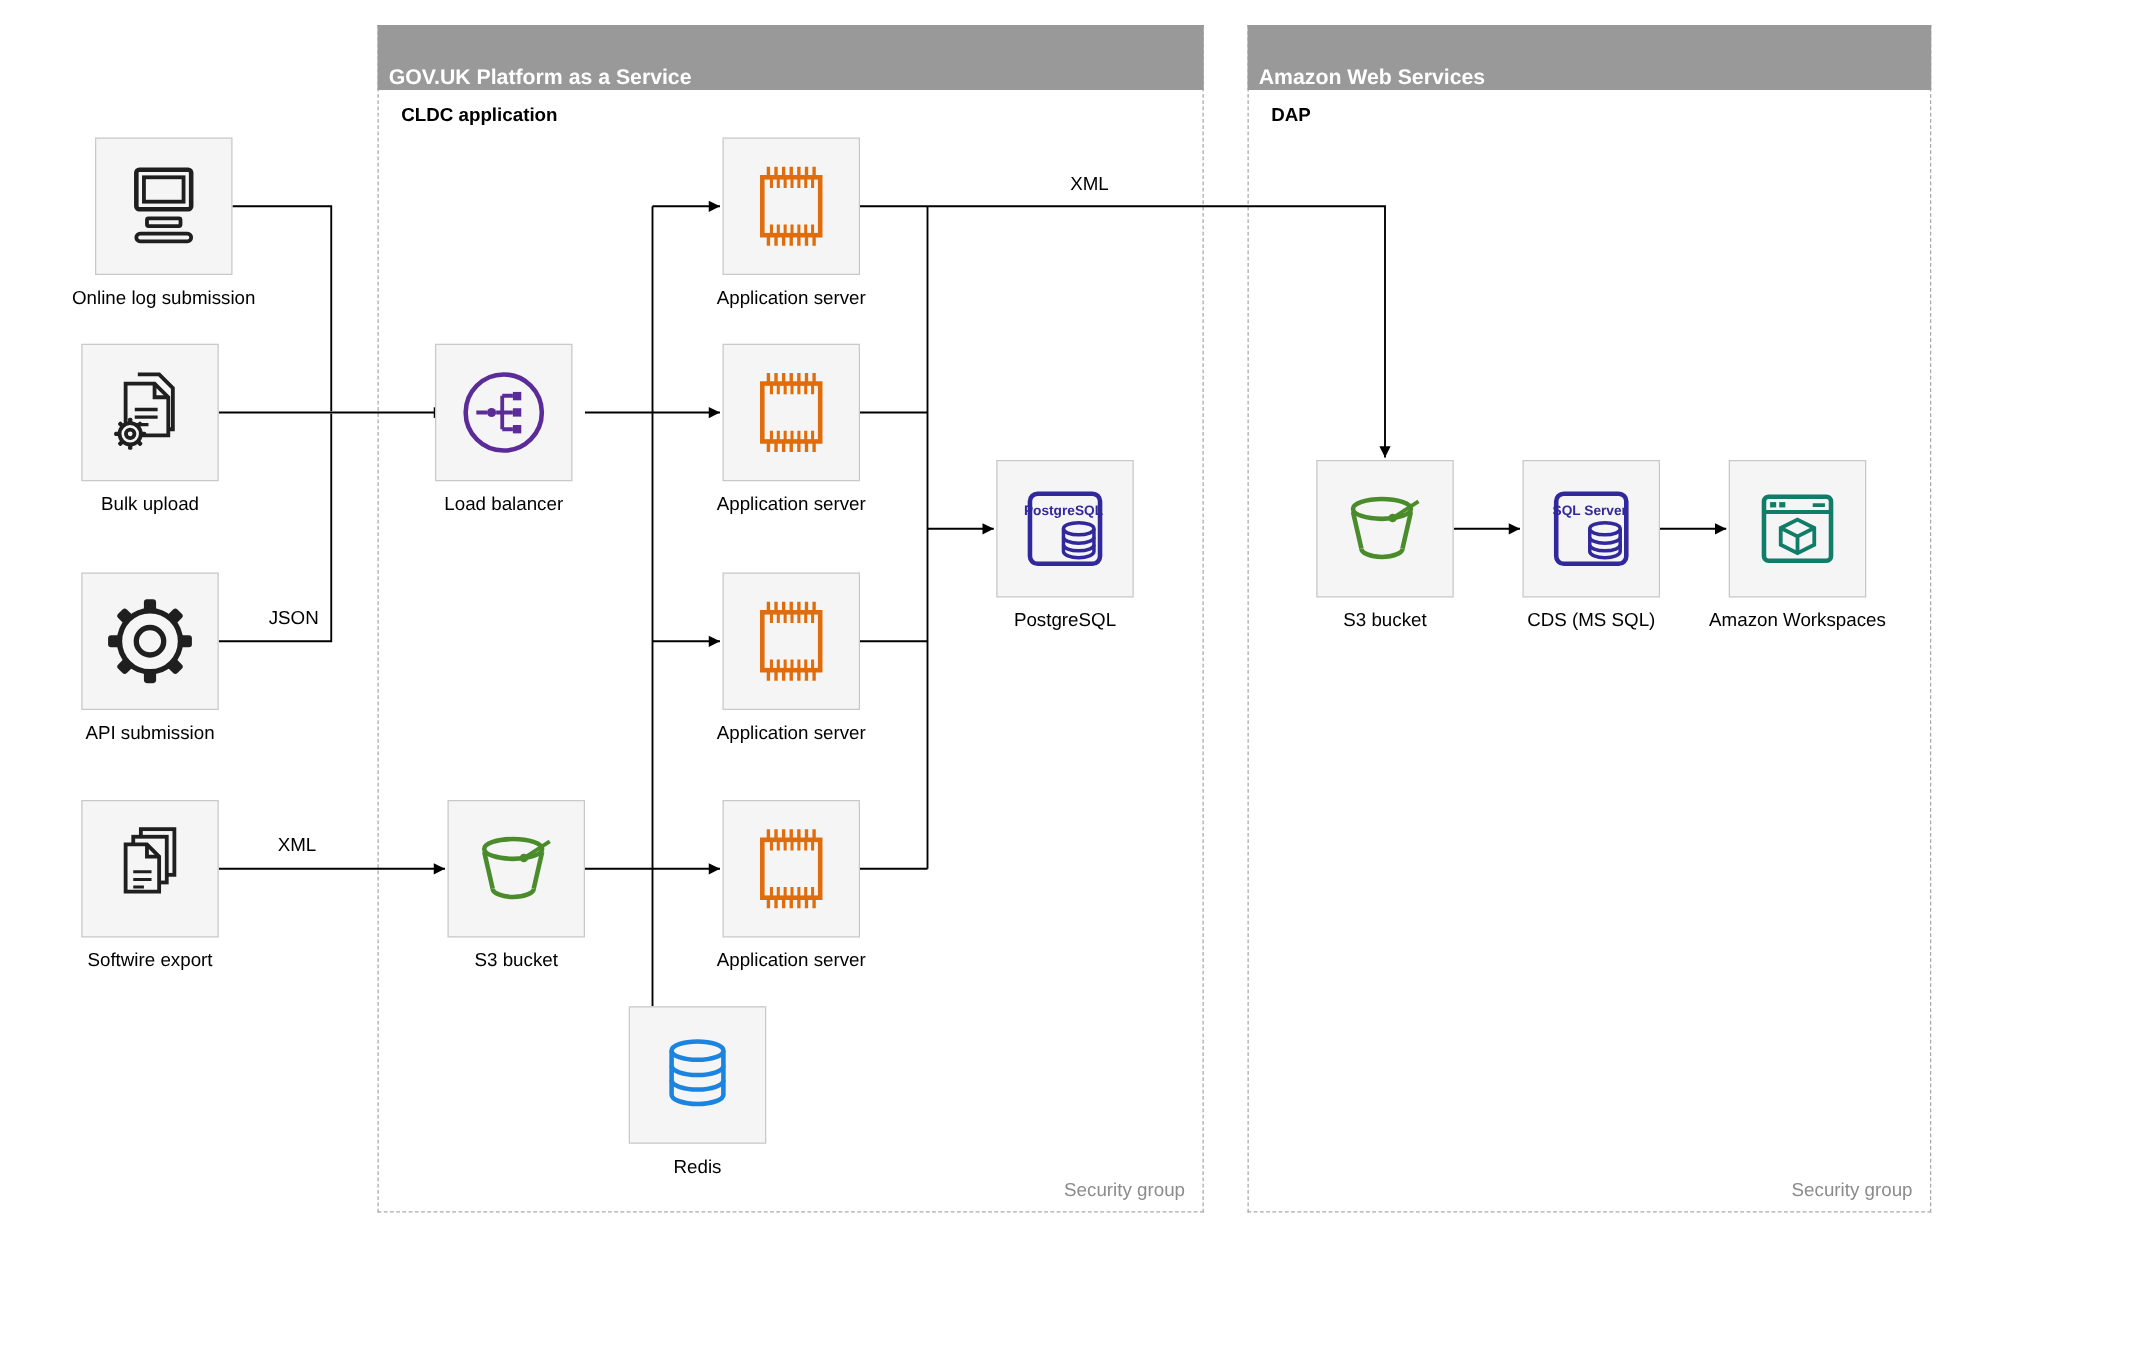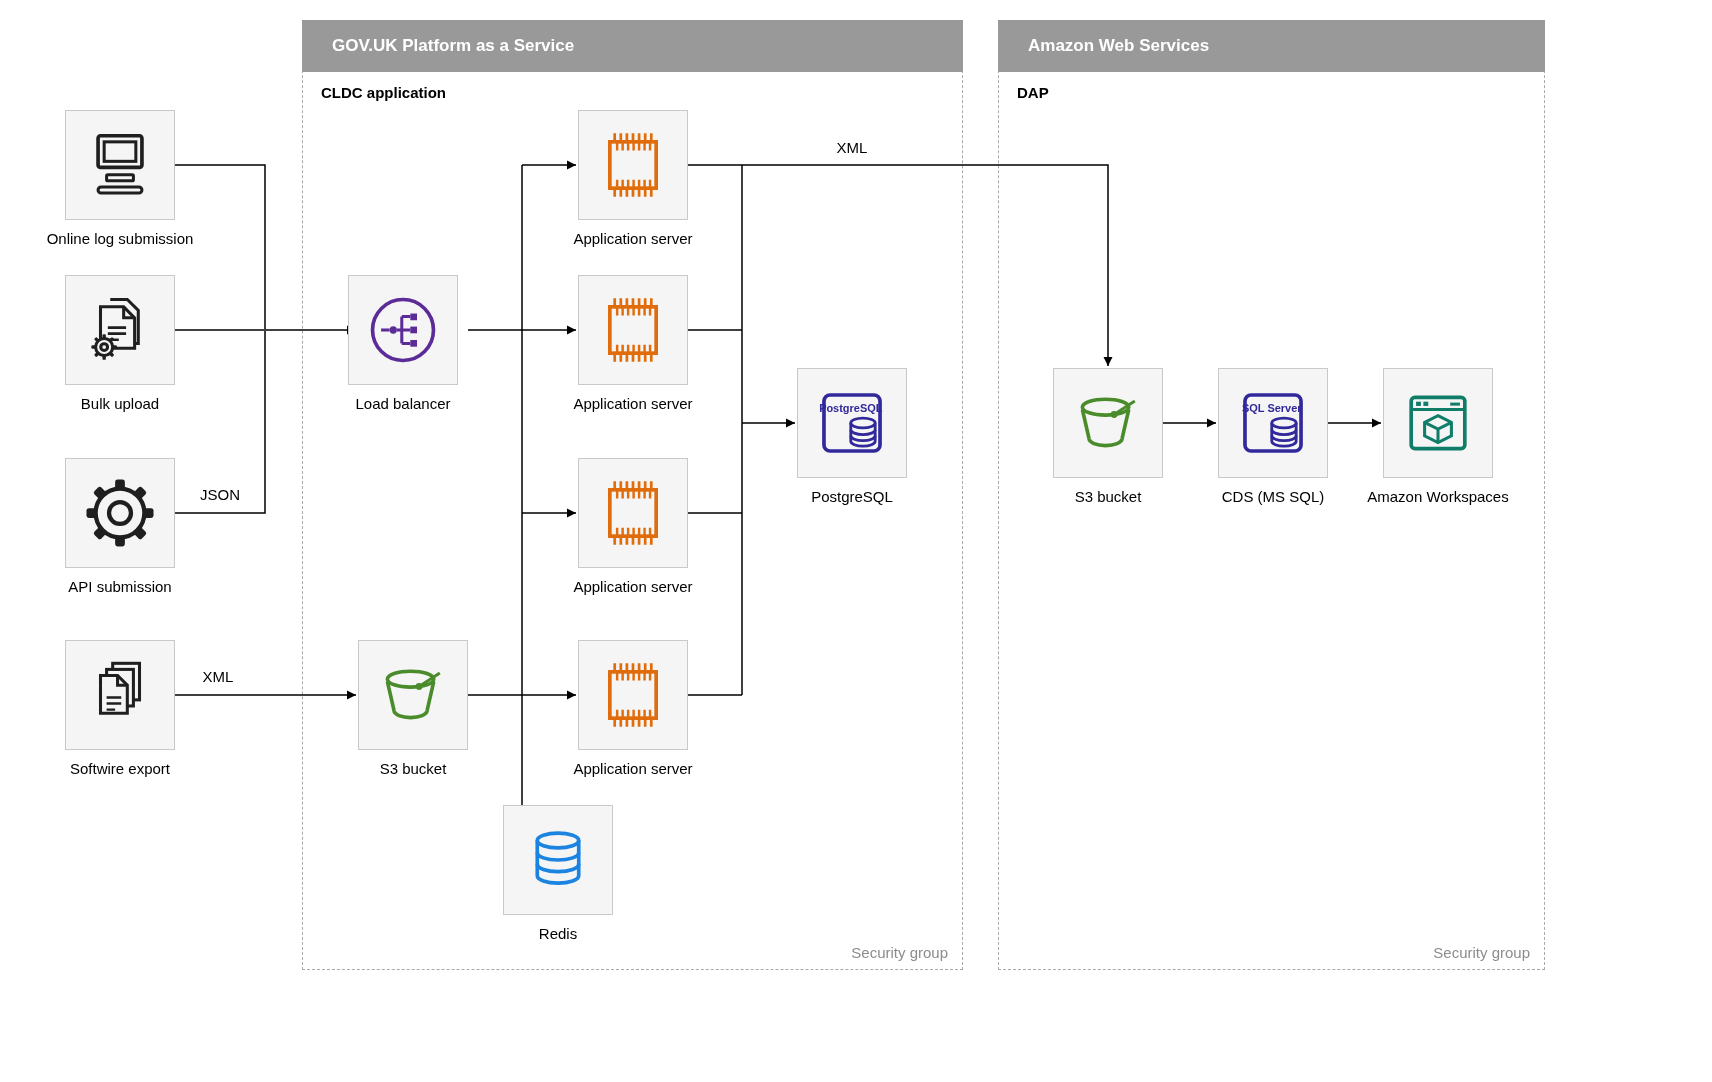--- a/index.html
+++ b/index.html
@@ -6,40 +6,40 @@
   html, body { background: #ffffff; }
   body { font-family: "Liberation Sans", sans-serif; color: #000; }
 
   .canvas { position: relative; width: 1712px; height: 1082px; background: #fff; overflow: hidden; }
 
   
   .container { position: absolute; border: 1px dashed #a9a9a9; background: transparent; z-index: 1; }
   .container-header {
     position: absolute; left: -1px; top: -1px; right: -1px; height: 52px;
     background: var(--header_bg, #999); color: #fff; font-weight: bold; font-size: 17px;
-    display: flex; align-items: center; padding: 0 30px;
+    display: flex; align-items: flex-end; padding: 0 9px;
   }
   .container-sub { position: absolute; left: 18px; top: 63px; font-weight: bold; font-size: 15px; color: #000; }
   .container-footer { position: absolute; right: 14px; bottom: 8px; font-size: 15px; color: #8c8c8c; }
 
   
   .edges { position: absolute; left: 0; top: 0; z-index: 2; }
 
   
   .node { position: absolute; width: 110px; z-index: 3; }
   .node-box {
     width: 110px; height: 110px; background: var(--node_bg, #f5f5f5);
     border: 1px solid #c9c9c9; display: flex; align-items: center; justify-content: center;
   }
   .node-label {
     position: absolute; left: 50%; transform: translateX(-50%); top: 120px;
     width: 230px; text-align: center; font-size: 15px; color: #000; white-space: nowrap;
   }
 
-  .edge-label { position: absolute; z-index: 4; font-size: 15px; color: #000; width: 70px; text-align: center; background: #fff; }
+  .edge-label { position: absolute; z-index: 4; font-size: 15px; color: #000; width: 70px; text-align: right; background: #fff; }
 
   svg.icon { display: block; }
   .c-dark   { color: var(--dark,   #1f1f1f); }
   .c-orange { color: var(--orange, #E06C0B); }
   .c-purple { color: var(--purple, #5B2C98); }
   .c-green  { color: var(--green,  #4A8C2B); }
   .c-navy   { color: var(--navy,   #31289B); }
   .c-blue   { color: var(--blue,   #1B84E0); }
   .c-teal   { color: var(--teal,   #0F7D68); }
   svg.icon text { font-family: "Liberation Sans", sans-serif; }
@@ -89,21 +89,21 @@
       <path d="M688,165 H1108 V366" marker-end="url(#arrow)"></path>
       <path d="M1163,423 H1216" marker-end="url(#arrow)"></path>
       <path d="M1328,423 H1381" marker-end="url(#arrow)"></path>
     </g>
   </svg>
 
   <div class="edge-label" style="left:185px; top:486px;">JSON</div>
   <div class="edge-label" style="left:183px; top:668px;">XML</div>
   <div class="edge-label" style="left:817px; top:139px;">XML</div>
 
-  <div class="node" style="left:65px; top:110px;border-radius:25px;">
+  <div class="node" style="left:76px; top:110px;border-radius:25px;">
     <div class="node-box">
       <svg class="icon c-dark" width="78" height="78" viewBox="0 0 64 64" fill="none" stroke="currentColor" stroke-width="3">
         <rect x="14" y="8" width="36" height="26" rx="2"></rect>
         <rect x="19" y="13" width="26" height="16" stroke-width="2.5"></rect>
         <rect x="21" y="40" width="22" height="5" rx="1" stroke-width="2.5"></rect>
         <rect x="14" y="50" width="36" height="5" rx="2.5" stroke-width="2.5"></rect>
       </svg>
     </div>
     <div class="node-label">Online log submission</div>
   </div>

